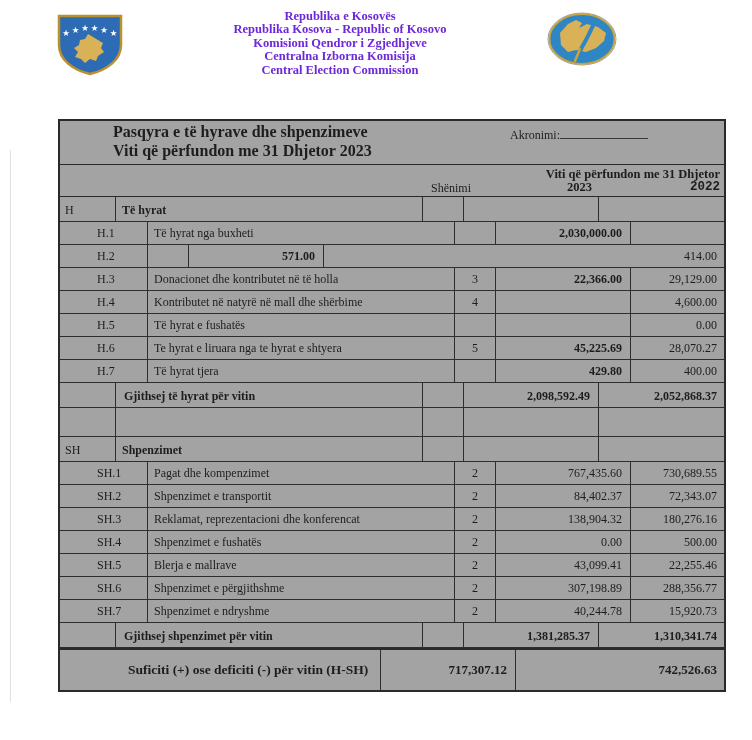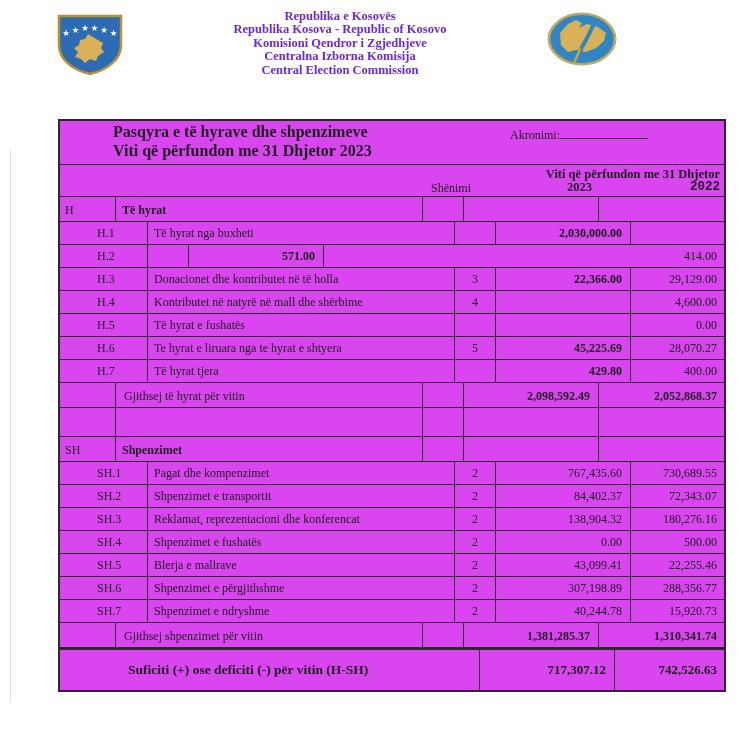--- a/index.html
+++ b/index.html
@@ -14,21 +14,21 @@
   
   .letterhead{position:absolute;left:0;top:0;width:752px;height:95px;}
   .coa{position:absolute;left:54px;top:13px;width:72px;height:64px;}
   .cec{position:absolute;left:546px;top:11px;width:72px;height:56px;}
   .lh-text{position:absolute;left:170px;top:10px;width:340px;text-align:center;
            font-size:12.5px;font-weight:bold;line-height:13.4px;color:#6d28d9;}
   .lh-it{}
 
   
   .doc{position:absolute;left:58px;top:119px;width:668px;box-sizing:border-box;
-       border:2px solid #2a2a2a;background:#d946ef;}
+       border:2px solid #2a2a2a;background:#a3a3a3;}
   .titleblock{height:43px;border-bottom:1.5px solid #2a2a2a;position:relative;}
   .t1{position:absolute;left:53px;top:2px;font-weight:bold;font-size:16px;}
   .t2{position:absolute;left:53px;top:21px;font-weight:bold;font-size:16px;}
   .acr{position:absolute;left:450px;top:6px;font-size:12px;white-space:nowrap;}
   .acr-line{display:inline-block;width:88px;height:11px;border-bottom:1px solid #3a3a3a;}
 
   .colhead{height:31px;position:relative;border-bottom:1.3px solid #2a2a2a;}
   .ch1{position:absolute;right:4px;top:2px;font-weight:bold;font-size:12.5px;}
   .ch-note{position:absolute;left:358px;top:16px;width:66px;text-align:center;font-size:12px;}
   .ch-23{position:absolute;left:405px;top:15px;width:127px;text-align:right;font-weight:bold;font-size:12.5px;}
@@ -40,25 +40,25 @@
      display:flex;align-items:flex-end;padding-bottom:3px;overflow:hidden;white-space:nowrap;}
   .code{width:56px;padding-left:5px;}
   .desc{width:307px;padding-left:6px;}
   .note{width:41px;justify-content:center;}
   .v23{width:135px;justify-content:flex-end;padding-right:8px;}
   .v22{flex:1;border-right:none;justify-content:flex-end;padding-right:7px;}
 
   .r-sec{height:24px;}   .r-sec .desc{font-weight:bold;}
   .r-data{height:22px;padding-left:32px;}
   .b23 .v23{font-weight:bold;}
-  .r-tot{height:24px;}   .r-tot .desc{font-weight:normal;padding-left:8px;}
+  .r-tot{height:24px;}   .r-tot .desc{font-weight:bold;padding-left:8px;}
   .r-tot .v23,.r-tot .v22{font-weight:bold;}
   .r-gap{height:28px;}
   .r-grand{height:40px;border-top:2px solid #2a2a2a;}
-  .glabel{width:420px;padding-left:68px;font-weight:bold;font-size:13.5px;
+  .glabel{width:321px;padding-left:68px;font-weight:bold;font-size:13.5px;
           align-items:center;padding-bottom:0;}
   .r-grand .v23,.r-grand .v22{font-weight:bold;font-size:13px;align-items:center;padding-bottom:0;}
 </style>
 </head>
 <body>
 
 <div class="scan-line"></div>
 
 <div class="letterhead">
 

